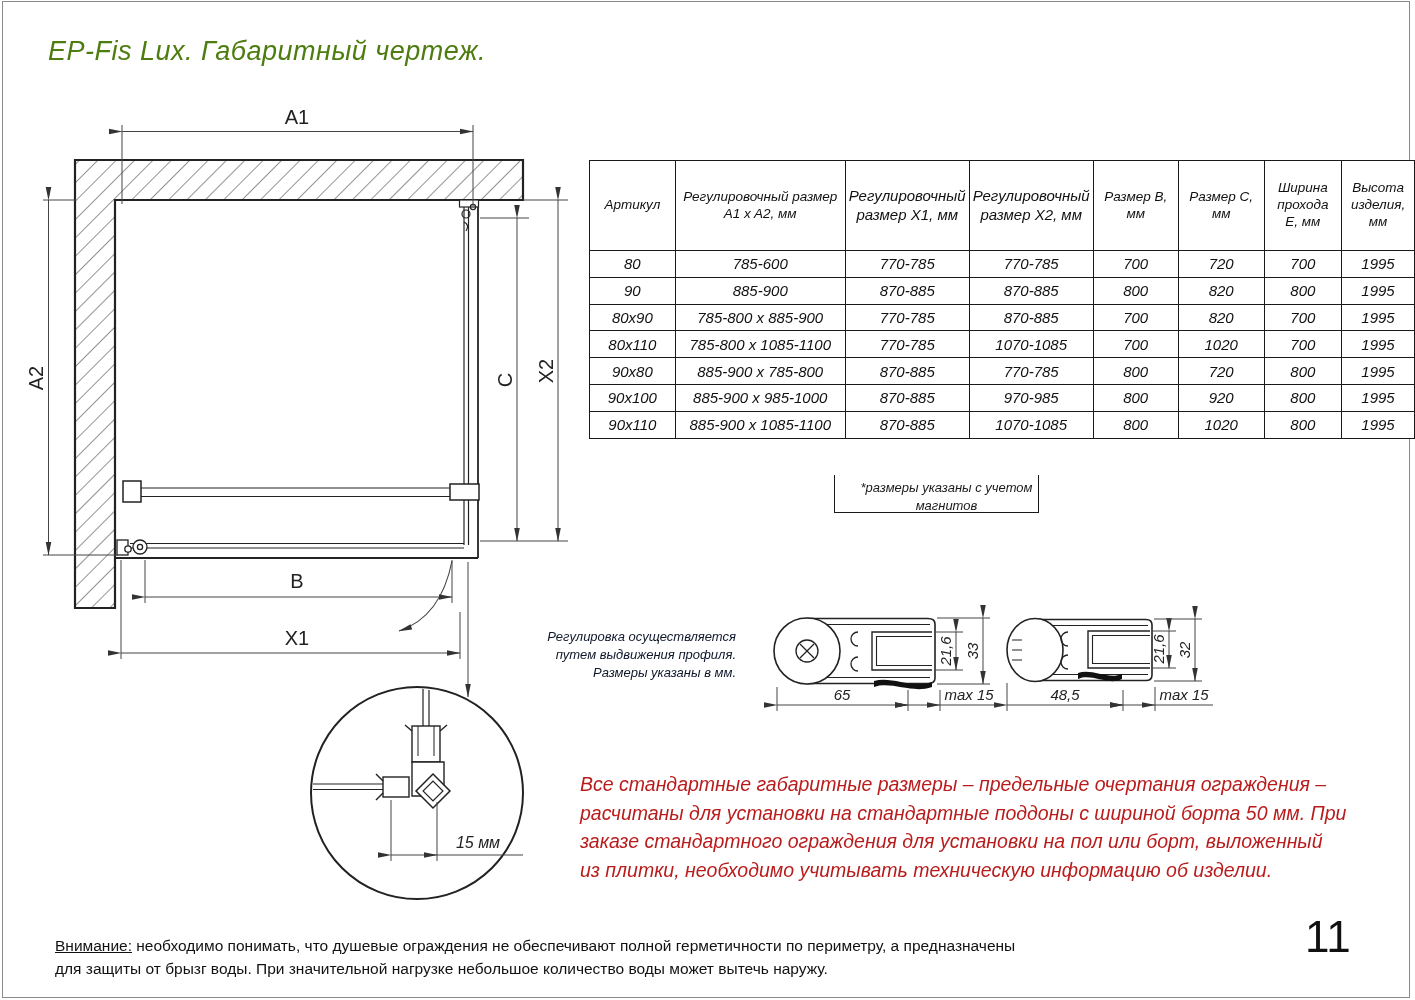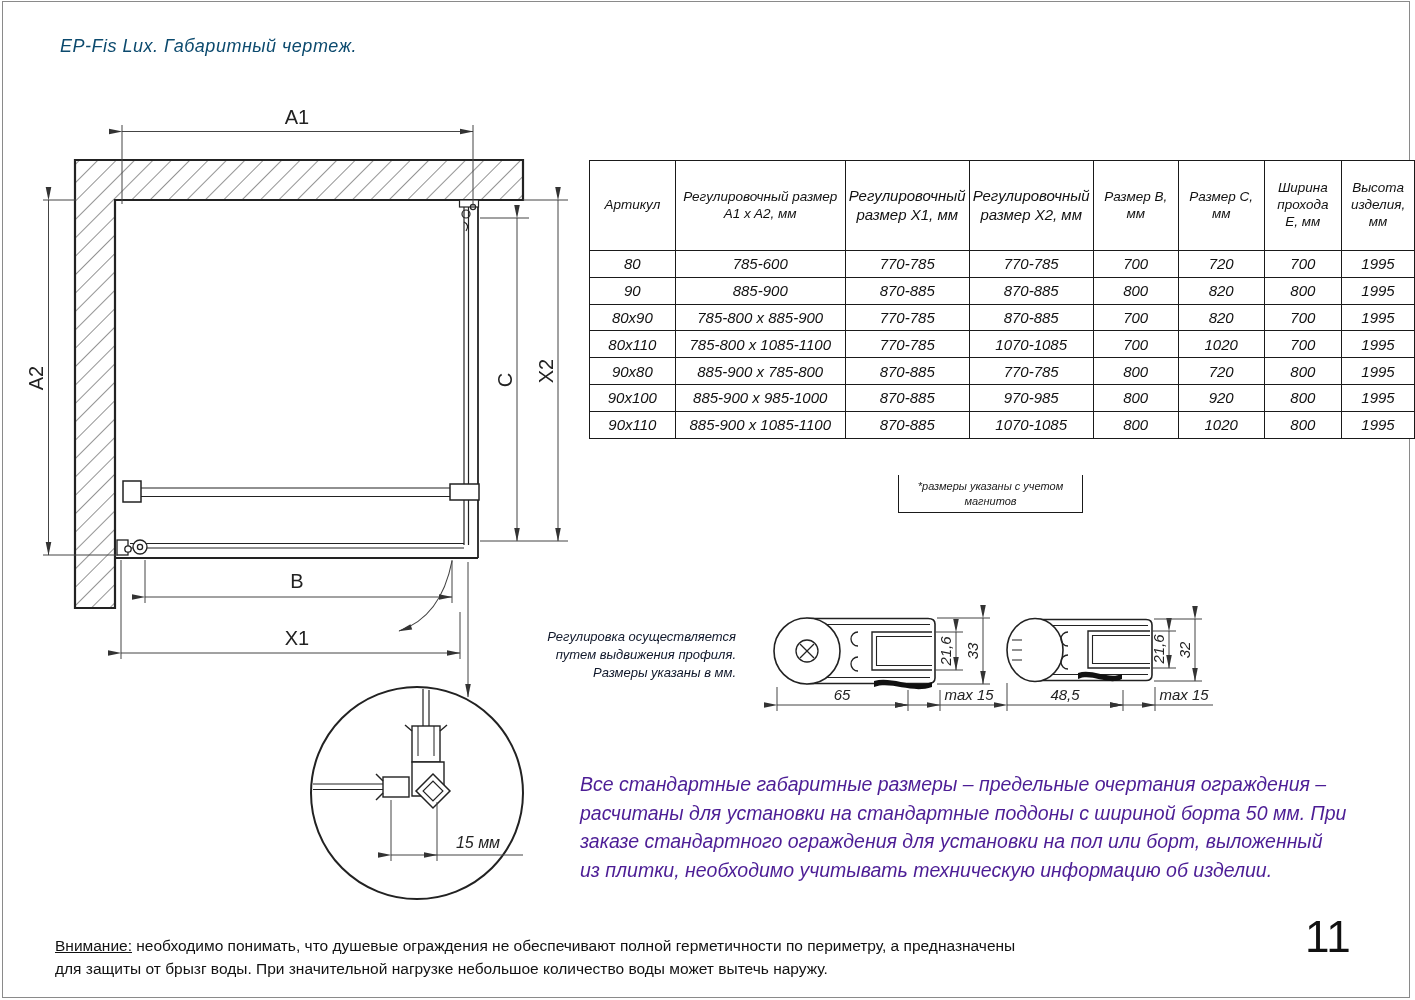--- a/index.html
+++ b/index.html
@@ -1,36 +1,36 @@
 <!DOCTYPE html>
 <html><head>
 <meta charset="utf-8">
 <style>
   html,body{margin:0;padding:0;background:#fff;}
   .page{position:relative;width:1415px;height:1000px;background:#fff;overflow:hidden;
         font-family:"Liberation Sans",sans-serif;color:#1a1a1a;}
   .page-frame{position:absolute;left:2px;top:1px;width:1406px;height:995px;border:1px solid #8a8a8a;pointer-events:none;}
-  .title{position:absolute;left:60px;top:36px;font-size:18px;font-style:italic;letter-spacing:.5px;color:#0c4a6e;}
+  .title{position:absolute;left:48px;top:36px;font-size:27px;font-style:italic;letter-spacing:.5px;color:#4d7c0f;}
   svg text{fill:#222;}
   .dim{font:20px "Liberation Sans",sans-serif;}
   .pdim{font:italic 15px "Liberation Sans",sans-serif;}
   .ddim{font:italic 16px "Liberation Sans",sans-serif;}
 
   table.spec{position:absolute;left:589px;top:160px;border-collapse:collapse;table-layout:fixed;background:#fff;}
   table.spec th,table.spec td{border:1.6px solid #1a1a1a;text-align:center;vertical-align:middle;
         font-style:italic;color:#111;overflow:hidden;}
   table.spec th{height:57px;font-size:13.5px;font-weight:normal;line-height:1.25;padding:0 6px;}
   table.spec th.small{font-size:15px;padding:16px 3px;}
   table.spec td{height:25.8px;font-size:15px;padding:0 2px;}
-  .footnote{position:absolute;left:898px;top:475px;width:183px;height:33px;border:1.6px solid #1a1a1a;
-        border-top:none;font-size:11px;font-style:italic;text-align:center;line-height:1.4;padding-top:4px;background:#fff;}
+  .footnote{position:absolute;left:834px;top:475px;width:183px;height:33px;border:1.6px solid #1a1a1a;
+        border-top:none;font-size:13px;font-style:italic;text-align:center;line-height:1.4;padding-top:4px;background:#fff;padding-left:20px;}
   .profile-note{position:absolute;left:538px;top:628px;width:198px;text-align:right;
         font-size:13px;font-style:italic;line-height:18px;color:#0f172a;}
   .paragraph{position:absolute;left:580px;top:770px;width:790px;font-size:19.5px;font-style:italic;
-        line-height:28.5px;color:#4c1d95;}
+        line-height:28.5px;color:#b91c1c;}
   .warning{position:absolute;left:55px;top:934px;width:1030px;font-size:15.5px;
         line-height:23px;color:#111;}
   .warning .u{text-decoration:underline;}
   .pagenum{position:absolute;left:1305px;top:912px;width:86px;text-align:left;font-size:44px;color:#111;}
 </style>
 </head>
 <body>
 
 <div class="page">
   <div class="page-frame"></div>

